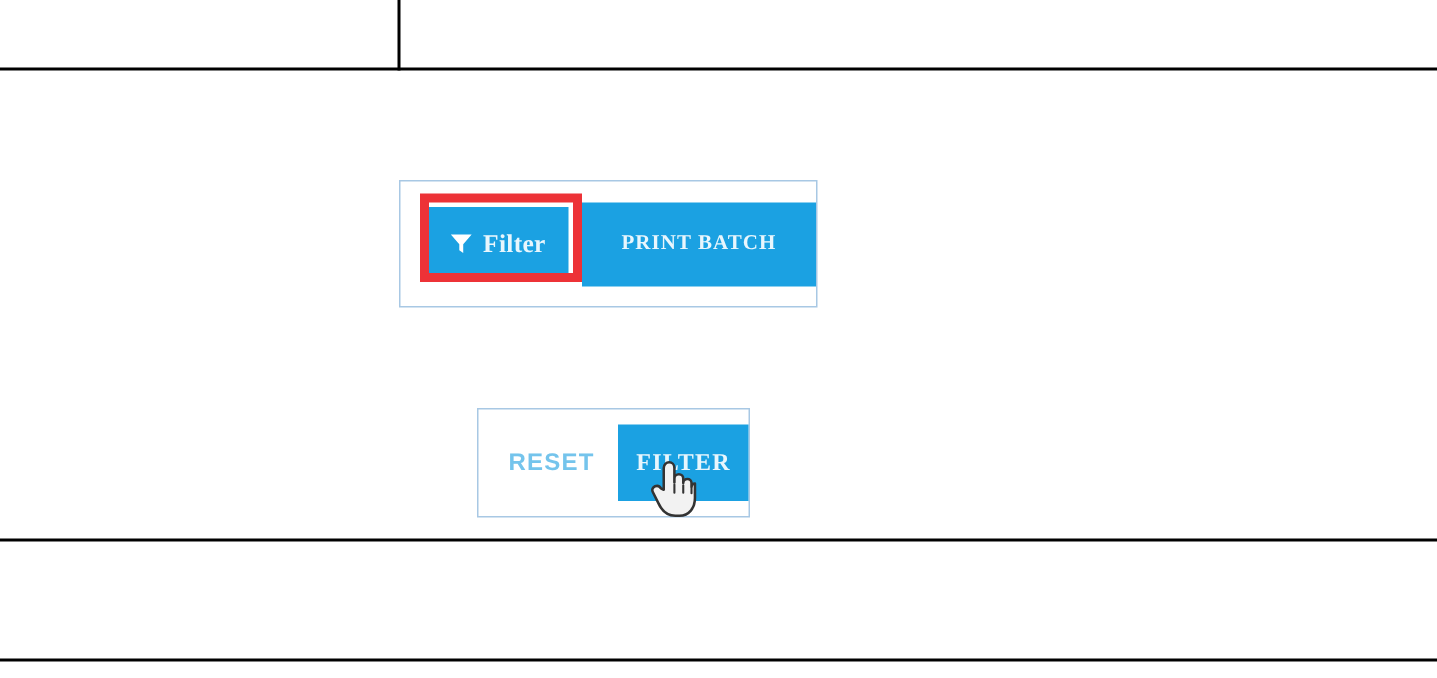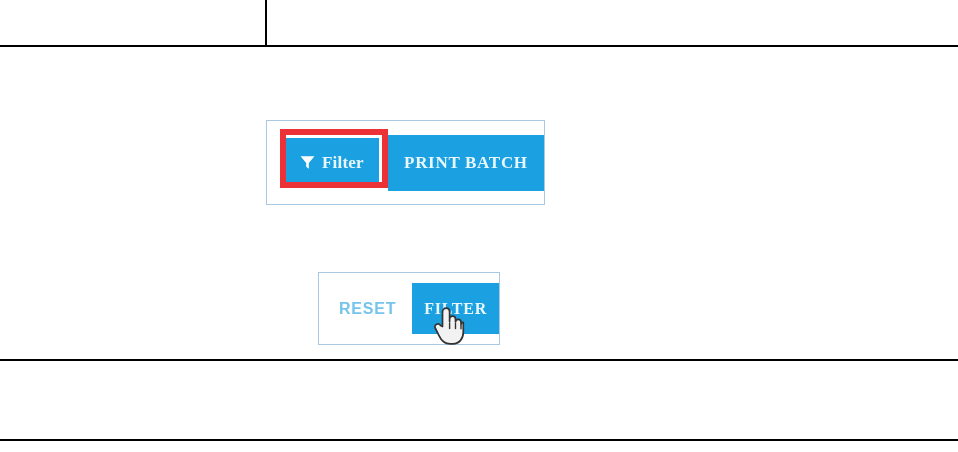--- a/index.html
+++ b/index.html
@@ -81,21 +81,21 @@
     gap: 7px;
   }
   #filter-button .funnel {
     display: inline-block;
     line-height: 0;
   }
 
   #print-batch-button {
     width: 160px;
     height: 56px;
-    font-size: 17px;
+    font-size: 14px;
     letter-spacing: 0.7px;
     margin-left: 9px;
   }
 
   
   #highlight-box {
     position: absolute;
     left: 280px;
     top: 129px;
     width: 108px;

